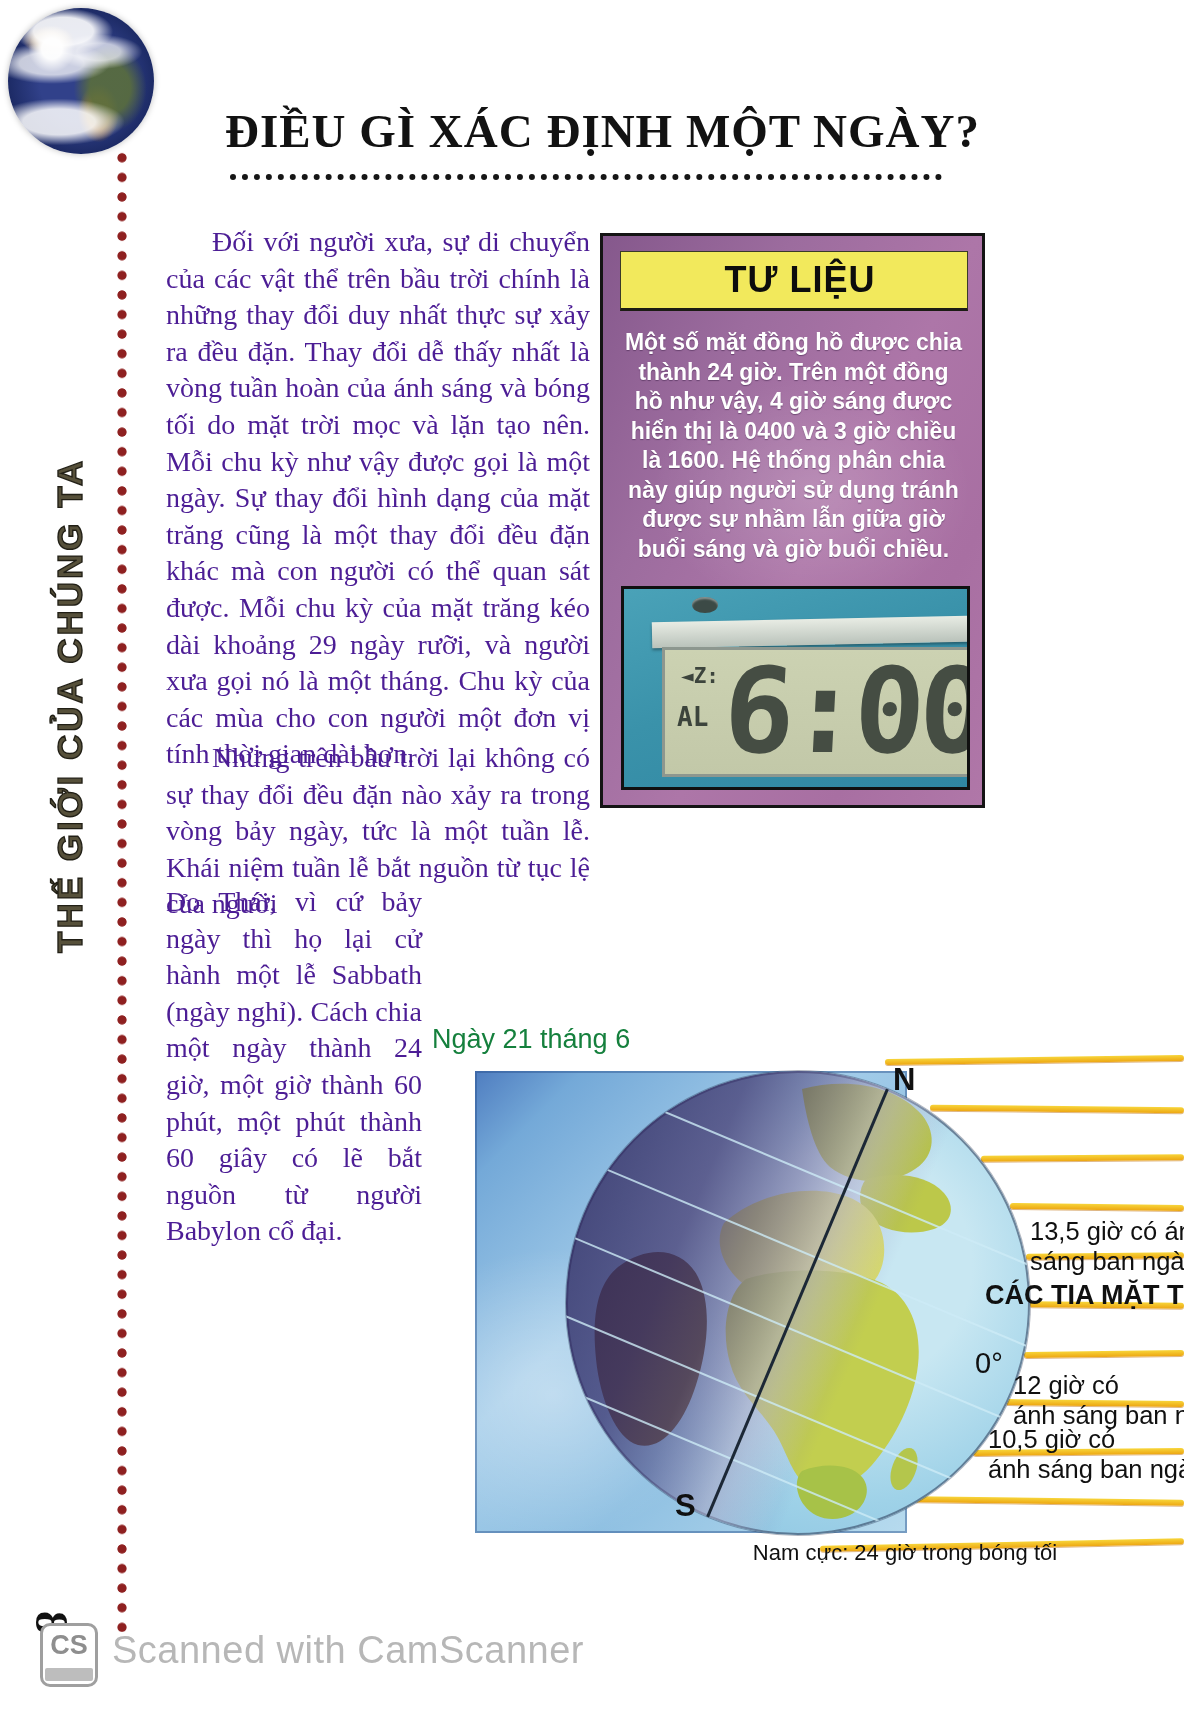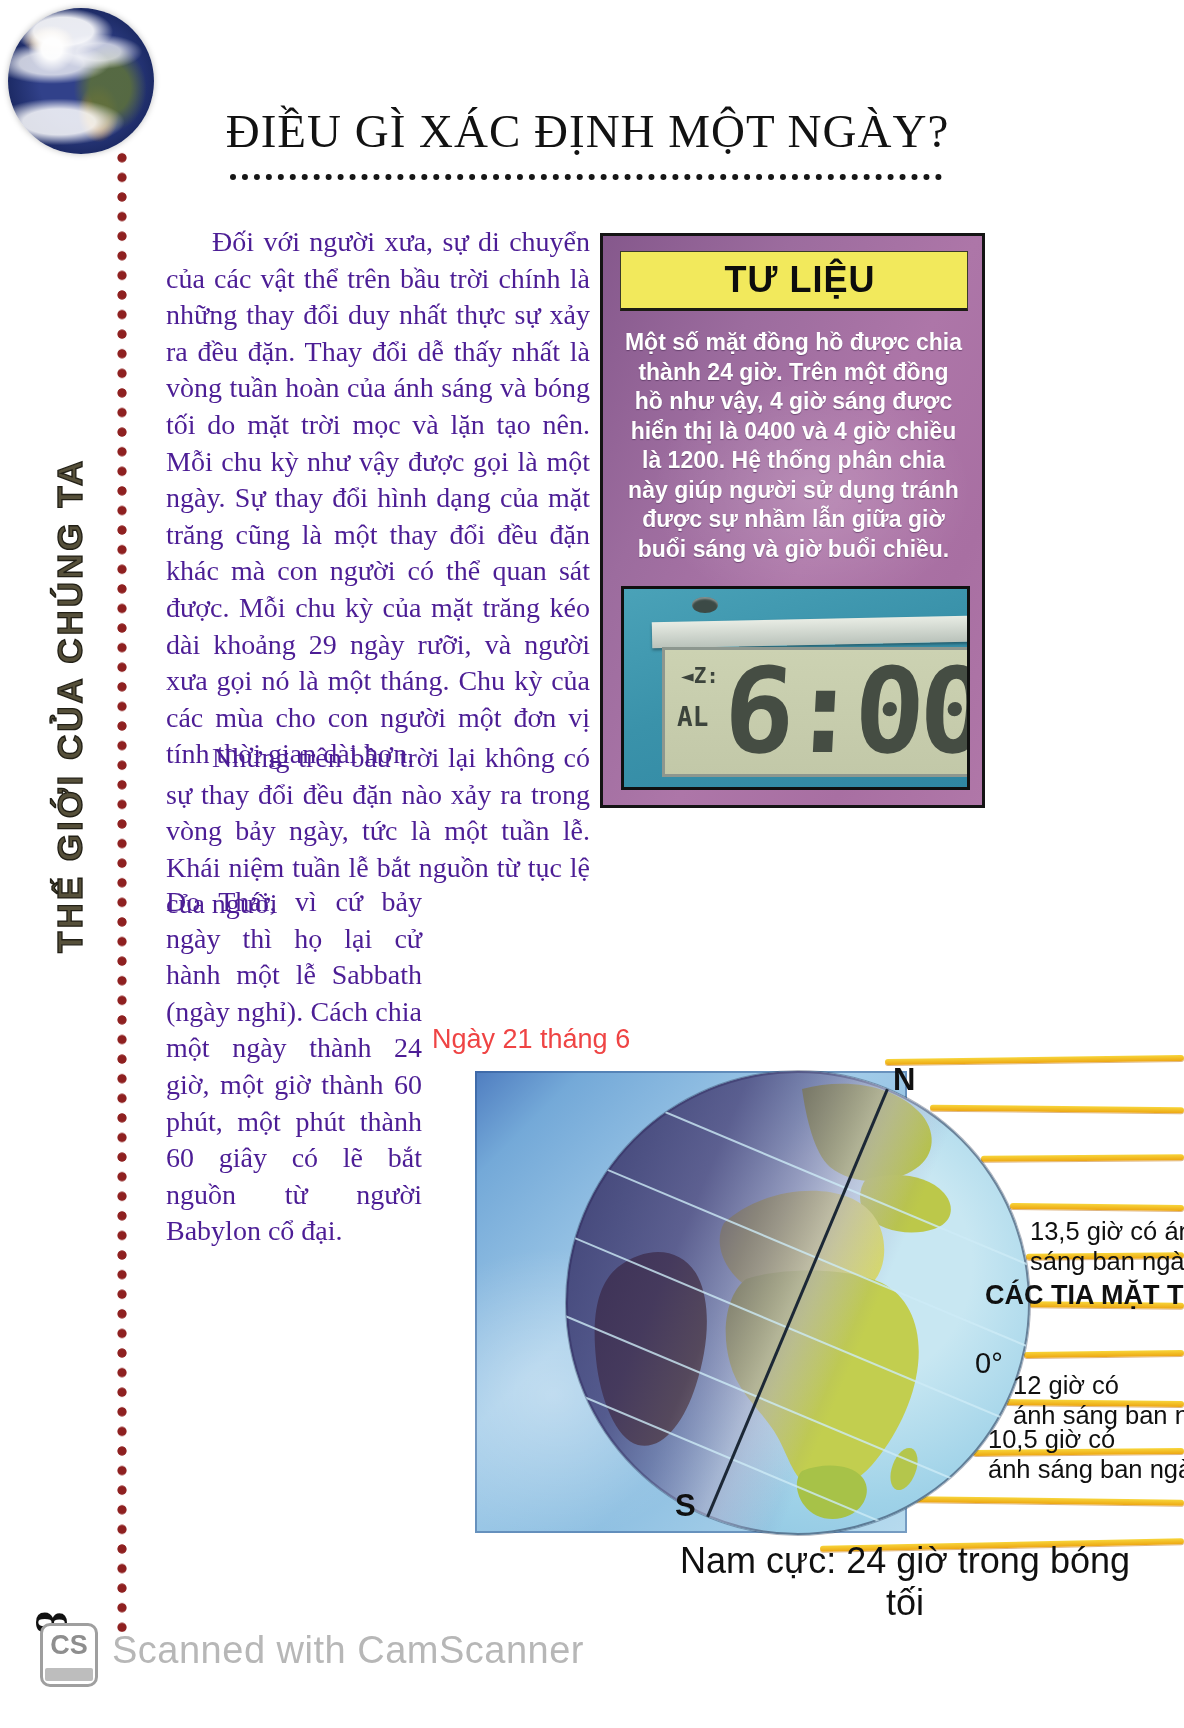--- a/index.html
+++ b/index.html
@@ -21,21 +21,21 @@
       radial-gradient(ellipse 25% 30% at 70% 55%, rgba(90,110,60,.9) 0 55%, rgba(90,110,60,0) 100%),
       radial-gradient(ellipse 14% 20% at 62% 72%, rgba(176,128,64,.9) 0 55%, rgba(176,128,64,0) 100%),
       radial-gradient(ellipse 18% 10% at 28% 22%, rgba(176,128,64,.8) 0 50%, rgba(176,128,64,0) 100%),
       radial-gradient(circle at 50% 50%, #31418a 0 40%, #1d2b66 70%, #0e1a44 100%);
     box-shadow:0 0 6px rgba(0,0,0,.25);
   }
 
   
   .page-title{
     left:225px;top:104px;width:725px;text-align:center;
-    font-size:47px;font-weight:400;letter-spacing:1px;color:#121212;
+    font-size:47px;font-weight:700;letter-spacing:1px;color:#121212;
     font-family:"Liberation Serif", serif;white-space:nowrap;
   }
   .title-underline{
     left:230px;top:160px;width:712px;height:14px;
     border-bottom:6px dotted #161616;
   }
 
   
   .red-dots{
     left:116px;top:148px;width:12px;height:1484px;
@@ -110,21 +110,21 @@
   }
   .lcd-time{
     position:absolute;right:-14px;top:-8px;
     font-family:"DejaVu Sans Mono", monospace;font-weight:bold;font-size:118px;
     letter-spacing:-6px;color:#454d43;transform:skewX(-3deg);
   }
 
   
   .diagram{left:425px;top:1022px;width:759px;height:606px;}
   .diag-label{
-    position:absolute;font-family:"Liberation Sans", sans-serif;font-size:27px;color:#ef4444;
+    position:absolute;font-family:"Liberation Sans", sans-serif;font-size:27px;color:#15803d;
     white-space:nowrap;z-index:6;
   }
   .sky-rect{
     position:absolute;left:50px;top:49px;width:432px;height:462px;
     background:
       radial-gradient(ellipse 55% 45% at 18% 70%, rgba(255,255,255,.35), rgba(255,255,255,0) 70%),
       linear-gradient(135deg,#4f7dc0 0%, #74a9d8 12%, #a3cce9 40%, #8fc0e2 65%, #b7dbee 100%);
     box-shadow:inset 0 0 0 2px rgba(40,80,140,.45);
   }
   .ray{
@@ -163,21 +163,21 @@
     position:absolute;font-family:"Liberation Sans", sans-serif;font-weight:bold;
     font-size:31px;color:#101010;z-index:6;
   }
   .ray-label{
     position:absolute;font-family:"Liberation Sans", sans-serif;font-size:25.5px;
     line-height:30px;color:#101010;z-index:6;white-space:nowrap;
   }
   .ray-label.bold{font-weight:bold;font-size:27px;}
   .south-caption{
     position:absolute;left:250px;top:518px;width:460px;text-align:center;
-    font-family:"Liberation Sans", sans-serif;font-size:36px;color:#101010;z-index:6;
+    font-family:"Liberation Sans", sans-serif;font-size:22px;color:#101010;z-index:6;
   }
 
   
   .page-number{
     left:40px;top:1596px;font-size:46px;font-weight:bold;color:#111;
     transform:rotate(90deg);font-family:"Liberation Serif", serif;
   }
   .cs-logo{
     left:40px;top:1623px;width:58px;height:64px;border:3px solid #9f9f9f;border-radius:10px;
     background:#ffffff;box-sizing:border-box;
@@ -206,21 +206,21 @@
 <div class="abs red-dots"></div>
 
 <div class="abs side-vert">THẾ GIỚI CỦA CHÚNG TA</div>
 
 <div class="abs para para1 indent">Đối với người xưa, sự di chuyển của các vật thể trên bầu trời chính là những thay đổi duy nhất thực sự xảy ra đều đặn. Thay đổi dễ thấy nhất là vòng tuần hoàn của ánh sáng và bóng tối do mặt trời mọc và lặn tạo nên. Mỗi chu kỳ như vậy được gọi là một ngày. Sự thay đổi hình dạng của mặt trăng cũng là một thay đổi đều đặn khác mà con người có thể quan sát được. Mỗi chu kỳ của mặt trăng kéo dài khoảng 29 ngày rưỡi, và người xưa gọi nó là một tháng. Chu kỳ của các mùa cho con người một đơn vị tính thời gian dài hơn.</div>
 <div class="abs para para2w indent">Nhưng trên bầu trời lại không có sự thay đổi đều đặn nào xảy ra trong vòng bảy ngày, tức là một tuần lễ. Khái niệm tuần lễ bắt nguồn từ tục lệ của người</div>
 <div class="abs para para2n">Do Thái, vì cứ bảy ngày thì họ lại cử hành một lễ Sabbath (ngày nghỉ). Cách chia một ngày thành 24 giờ, một giờ thành 60 phút, một phút thành 60 giây có lẽ bắt nguồn từ người Babylon cổ đại.</div>
 
 <div class="abs fact-box">
   <div class="fact-header">TƯ LIỆU</div>
-  <div class="fact-body">Một số mặt đồng hồ được chia thành 24 giờ. Trên một đồng hồ như vậy, 4 giờ sáng được hiển thị là 0400 và 4 giờ chiều là 1200. Hệ thống phân chia này giúp người sử dụng tránh được sự nhầm lẫn giữa giờ buổi sáng và giờ buổi chiều.</div>
+  <div class="fact-body">Một số mặt đồng hồ được chia thành 24 giờ. Trên một đồng hồ như vậy, 4 giờ sáng được hiển thị là 0400 và 3 giờ chiều là 1600. Hệ thống phân chia này giúp người sử dụng tránh được sự nhầm lẫn giữa giờ buổi sáng và giờ buổi chiều.</div>
   <div class="clock-photo">
     <div class="clock-knob"></div>
     <div class="clock-top"></div>
     <div class="clock-lcd">
       <div class="lcd-z"><span>◄</span><span>Z:</span></div>
       <div class="lcd-al">AL</div>
       <div class="lcd-time">6:00</div>
     </div>
   </div>
 </div>

